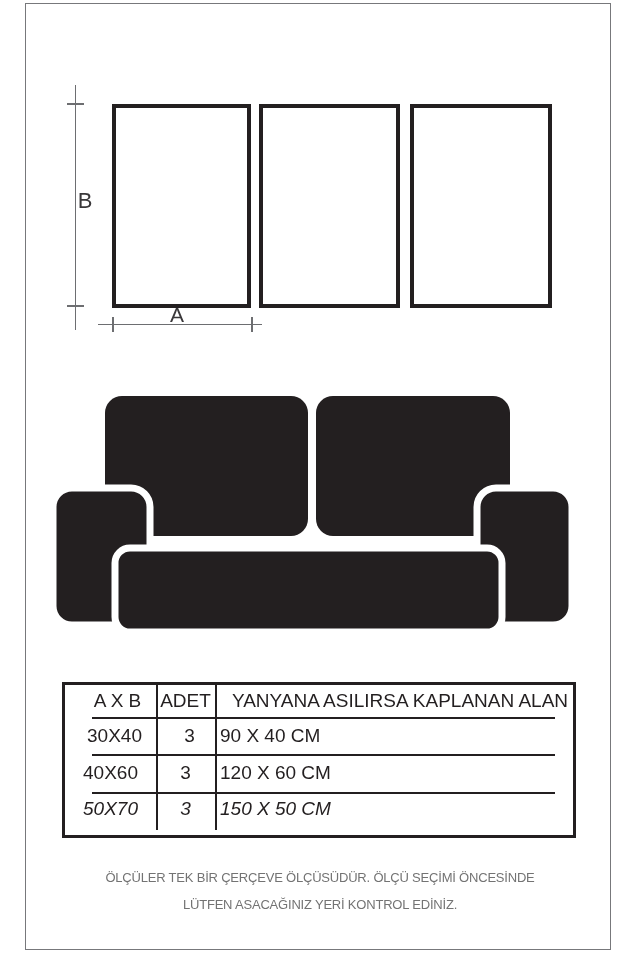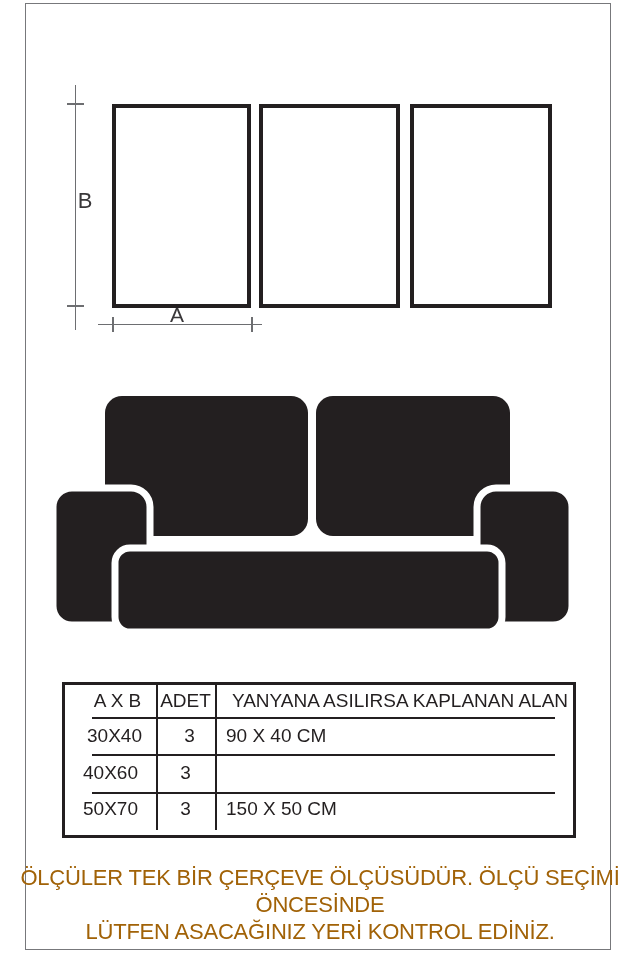--- a/index.html
+++ b/index.html
@@ -71,37 +71,37 @@
     align-items: center;
     justify-content: center;
     font-size: 19px;
     color: #231f20;
     box-sizing: border-box;
     white-space: nowrap;
   }
   .band-h  { top: 0;     height: 32px; }
   .band-r1 { top: 32px;  height: 37px; padding-left: 8px; }
   .band-r2 { top: 69px;  height: 38px; text-align: right; }
-  .band-r3 { top: 107px; height: 34px; }
+  .band-r3 { top: 107px; height: 34px; font-style: italic; }
   .col-1 { left: 0;     width: 91px; }
   .col-2 { left: 91px;  width: 59px; }
   .col-3 { left: 150px; width: 358px; }
-  .col-3.data { justify-content: flex-start; padding-left: 11px; }
+  .col-3.data { justify-content: flex-start; padding-left: 5px; }
   .cell.header-1 { padding-left: 14px; text-align: center; }
   .cell.header-3 { padding-left: 12px; }
   
   .note {
     position: absolute;
     left: 0; top: 864px;
     width: 640px;
     text-align: center;
-    font-size: 22px;
+    font-size: 13px;
     line-height: 27px;
     letter-spacing: -0.2px;
-    color: #a16207;
+    color: #737373;
   }
 </style>
 </head>
 <body>
 
 <div class="canvas">
 
   <div class="page-border"></div>
 
   <div class="frame frame-1"></div>
@@ -137,20 +137,21 @@
       <div class="cell band-h col-1 header-1">A X B</div>
       <div class="cell band-h col-2">ADET</div>
       <div class="cell band-h col-3 header-3">YANYANA ASILIRSA KAPLANAN ALAN</div>
 
       <div class="cell band-r1 col-1">30X40</div>
       <div class="cell band-r1 col-2">3</div>
       <div class="cell band-r1 col-3 data">90 X 40 CM</div>
 
       <div class="cell band-r2 col-1">40X60</div>
       <div class="cell band-r2 col-2">3</div>
+      <div class="cell band-r2 col-3 data">120 X 60 CM</div>
 
       <div class="cell band-r3 col-1">50X70</div>
       <div class="cell band-r3 col-2">3</div>
       <div class="cell band-r3 col-3 data">150 X 50 CM</div>
     </div>
   </div>
 
   <div class="note">
     <div>ÖLÇÜLER TEK BİR ÇERÇEVE ÖLÇÜSÜDÜR. ÖLÇÜ SEÇİMİ ÖNCESİNDE</div>
     <div>LÜTFEN ASACAĞINIZ YERİ KONTROL EDİNİZ.</div>

